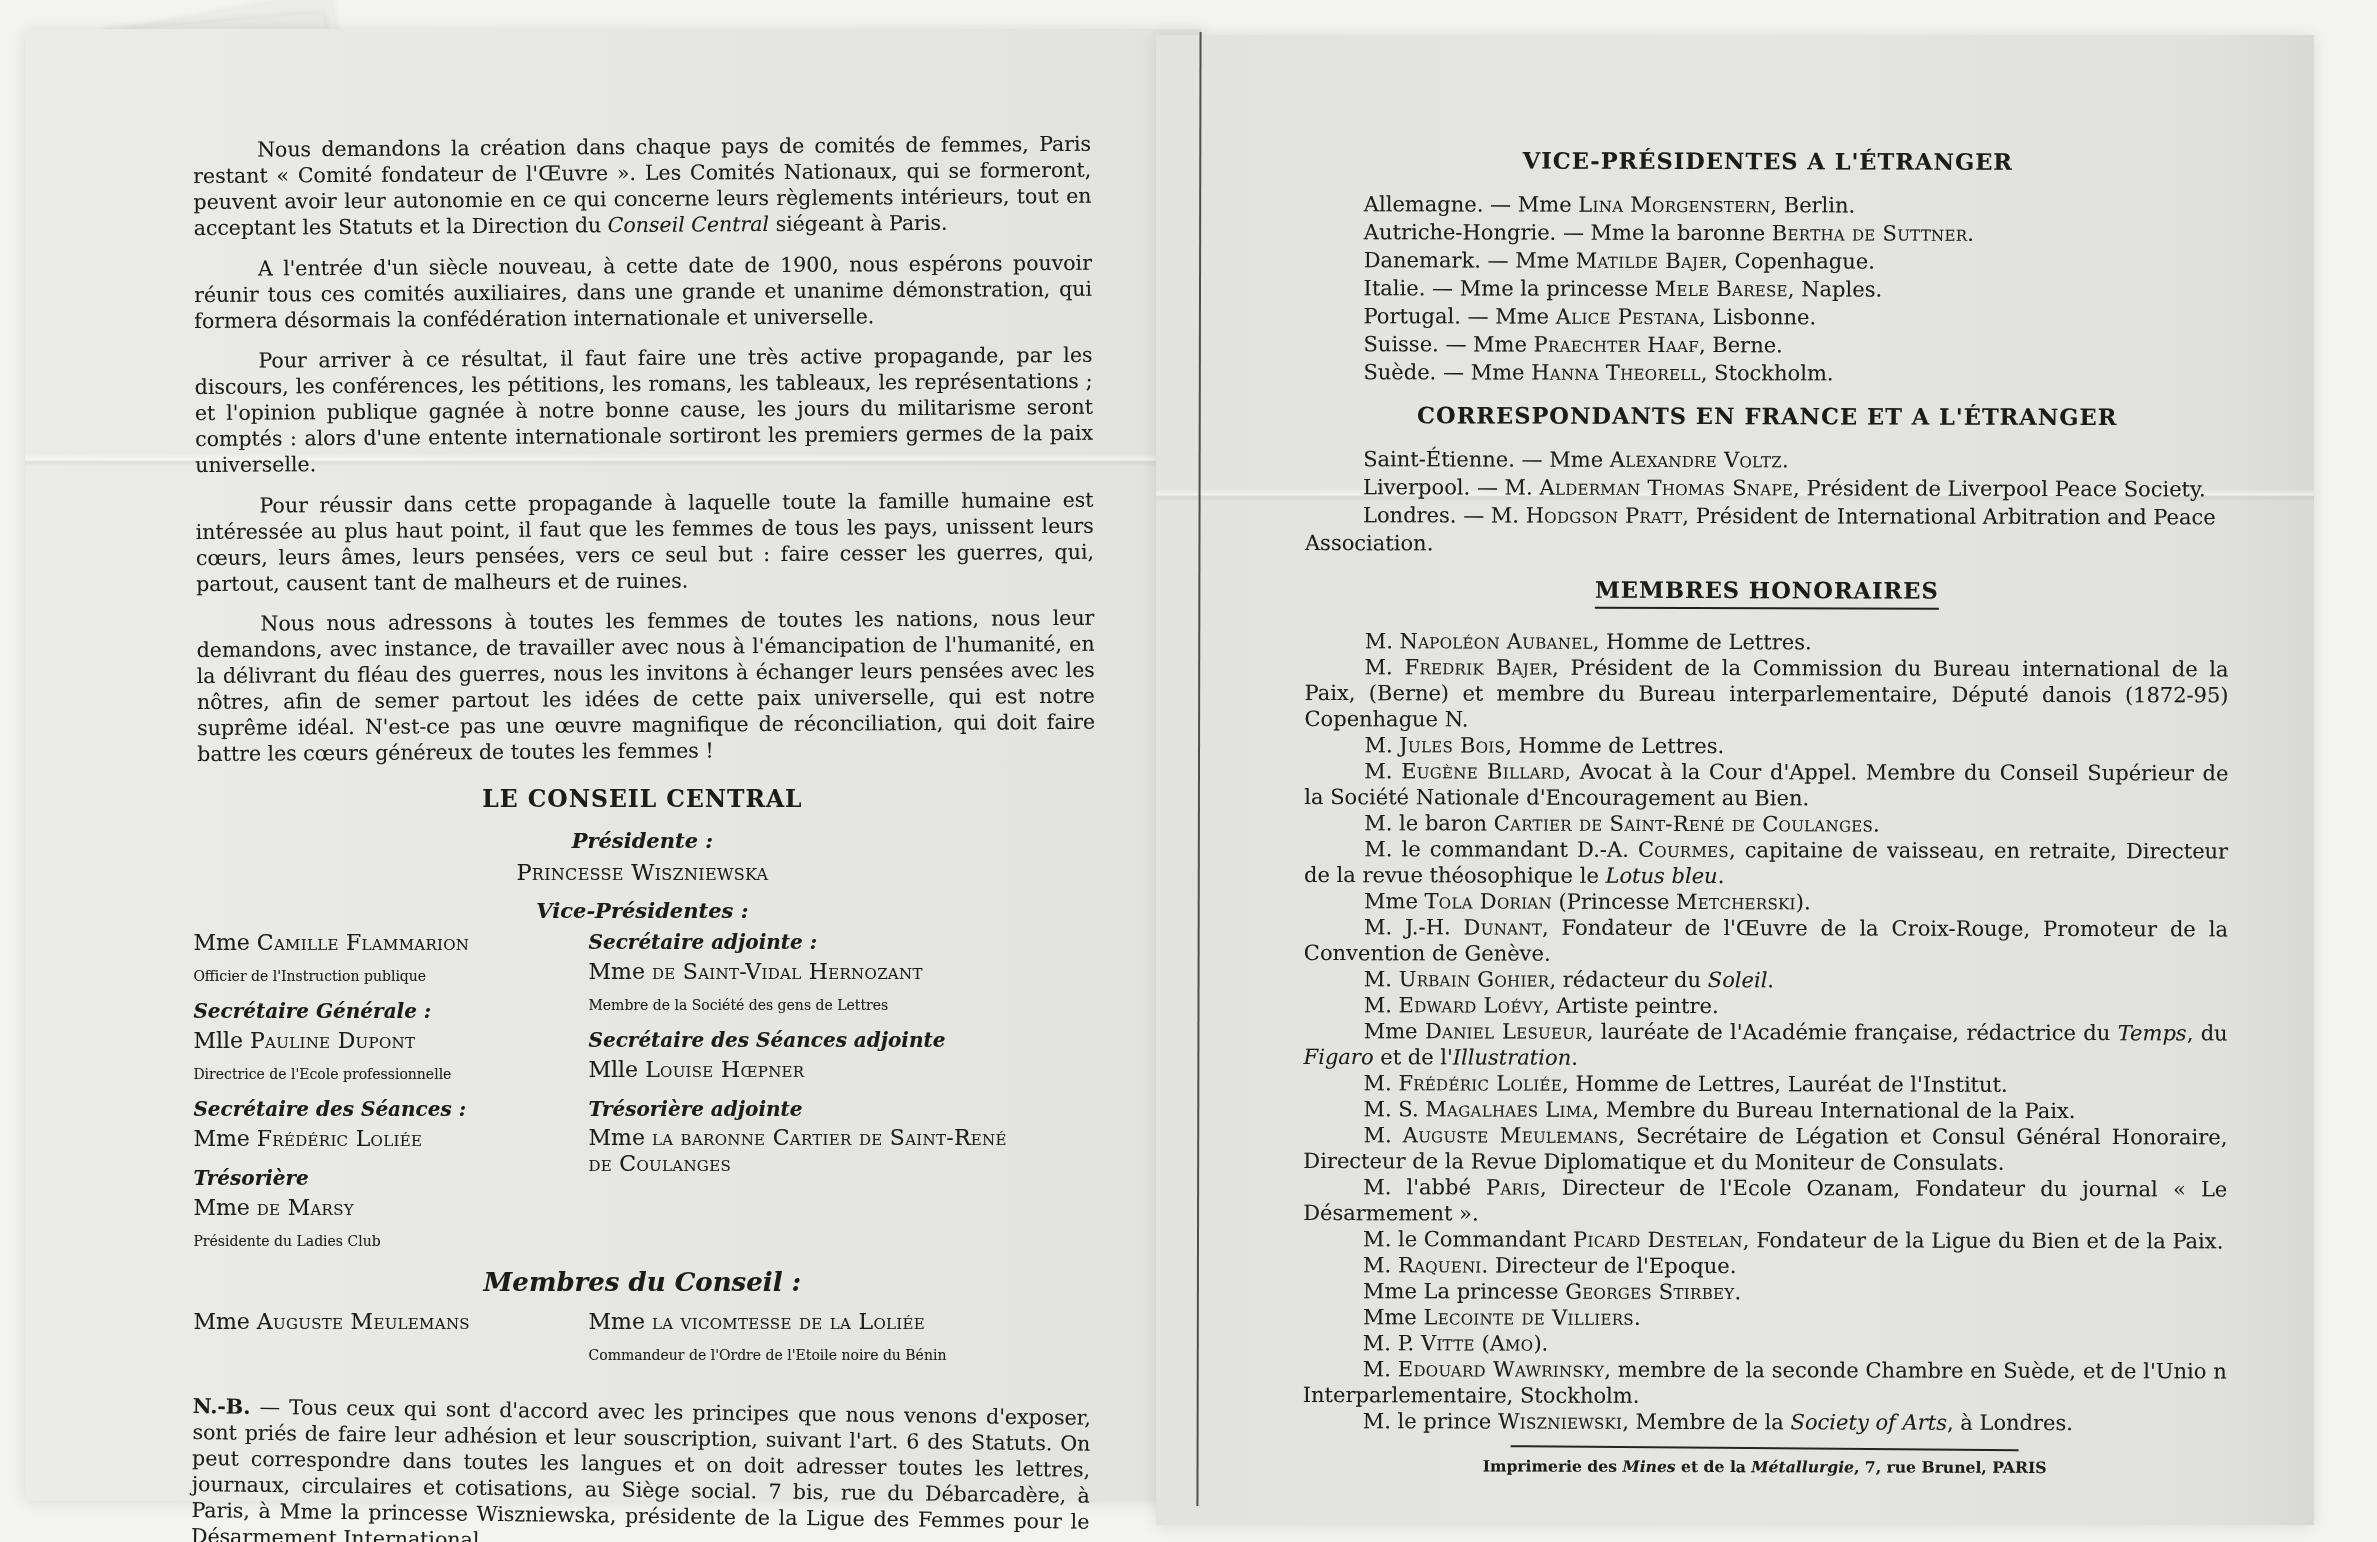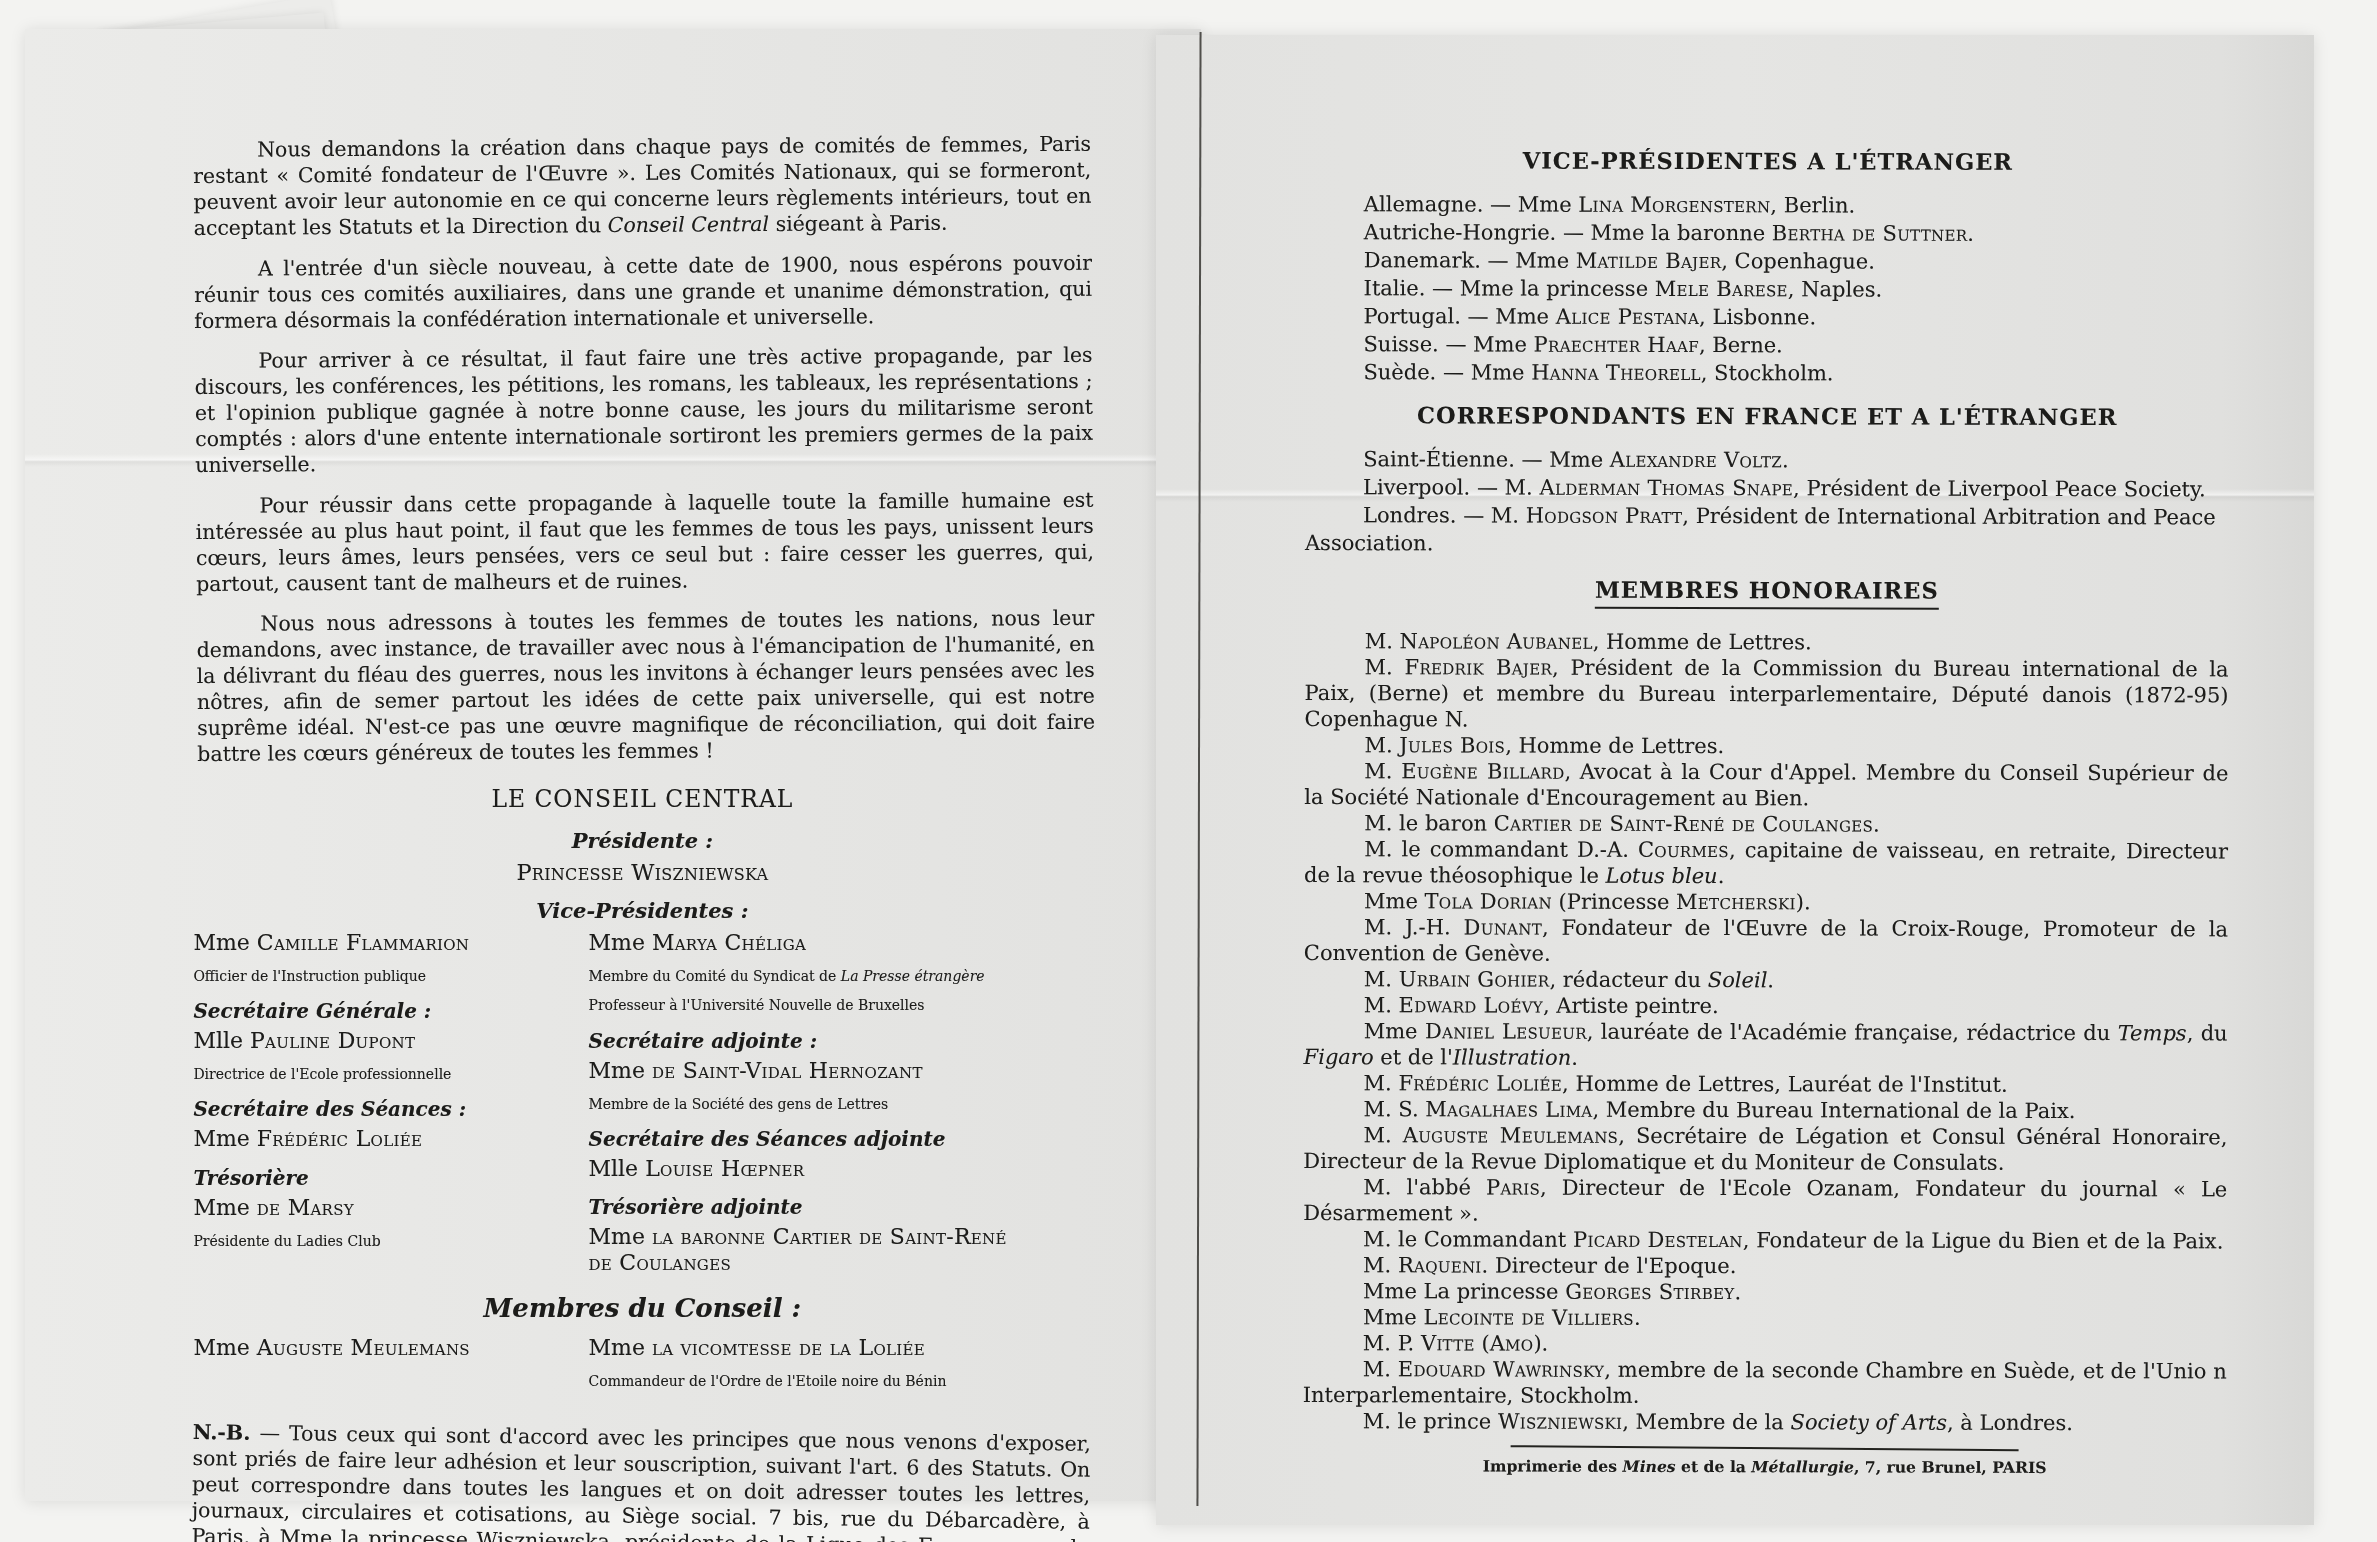--- a/index.html
+++ b/index.html
@@ -25,21 +25,21 @@
   
   .it{font-style:italic;}
   .b{font-weight:bold;}
   .sc{font-variant:small-caps;letter-spacing:0.3px;}
   .txt{text-shadow:0 0 0.5px rgba(20,20,20,.30);}
   
   .pl-content{position:absolute;left:168px;top:108px;width:898px;}
   .paras{transform:rotate(-0.4deg);transform-origin:left top;}
   .para{margin:0 0 14.6px 0;font-size:20.5px;line-height:26px;text-align:justify;text-indent:64px;}
   .council{margin-top:17.6px;text-align:center;}
-  .c-heading{font-size:23.4px;font-weight:normal;letter-spacing:1px;margin-bottom:14.6px;}
+  .c-heading{font-size:23.4px;font-weight:bold;letter-spacing:1px;margin-bottom:14.6px;}
   .c-label{font-size:21px;font-weight:bold;font-style:italic;margin-bottom:6.8px;margin-top:12px;}
   .c-name{font-size:22.5px;margin-bottom:12.7px;}
   .officer-row{display:flex;margin-top:2.9px;}
   .col-l{width:44%;}
   .col-r{width:56%;}
   .entry{margin-bottom:13.7px;text-align:left;}
   .role{font-size:20px;font-weight:bold;font-style:italic;margin-bottom:4.9px;}
   .name{font-size:22px;line-height:26px;}
   .sub{font-size:14px;line-height:17.6px;margin-top:12px;}
   .members-label{font-size:26px;font-weight:bold;font-style:italic;text-align:center;margin:2.9px 0 11.7px 0;}
@@ -114,27 +114,20 @@
             <div class="entry">
               <div class="role">Trésorière</div>
               <div class="name"><span>Mme </span><span class="sc">de Marsy</span></div>
 
               <div class="sub">Présidente du Ladies Club</div>
 
             </div>
           </div>
         <div class="col-r">
 
-            <div class="entry">
-
-              <div class="name"><span>Mme </span><span class="sc">Marya Chéliga</span></div>
-
-              <div class="sub"><span>Membre du Comité du Syndicat de </span><span class="it">La Presse étrangère</span></div>
-              <div class="sub">Professeur à l'Université Nouvelle de Bruxelles</div>
-            </div>
 
             <div class="entry">
               <div class="role">Secrétaire adjointe :</div>
               <div class="name"><span>Mme </span><span class="sc">de Saint-Vidal Hernozant</span></div>
 
               <div class="sub">Membre de la Société des gens de Lettres</div>
 
             </div>
 
             <div class="entry">

